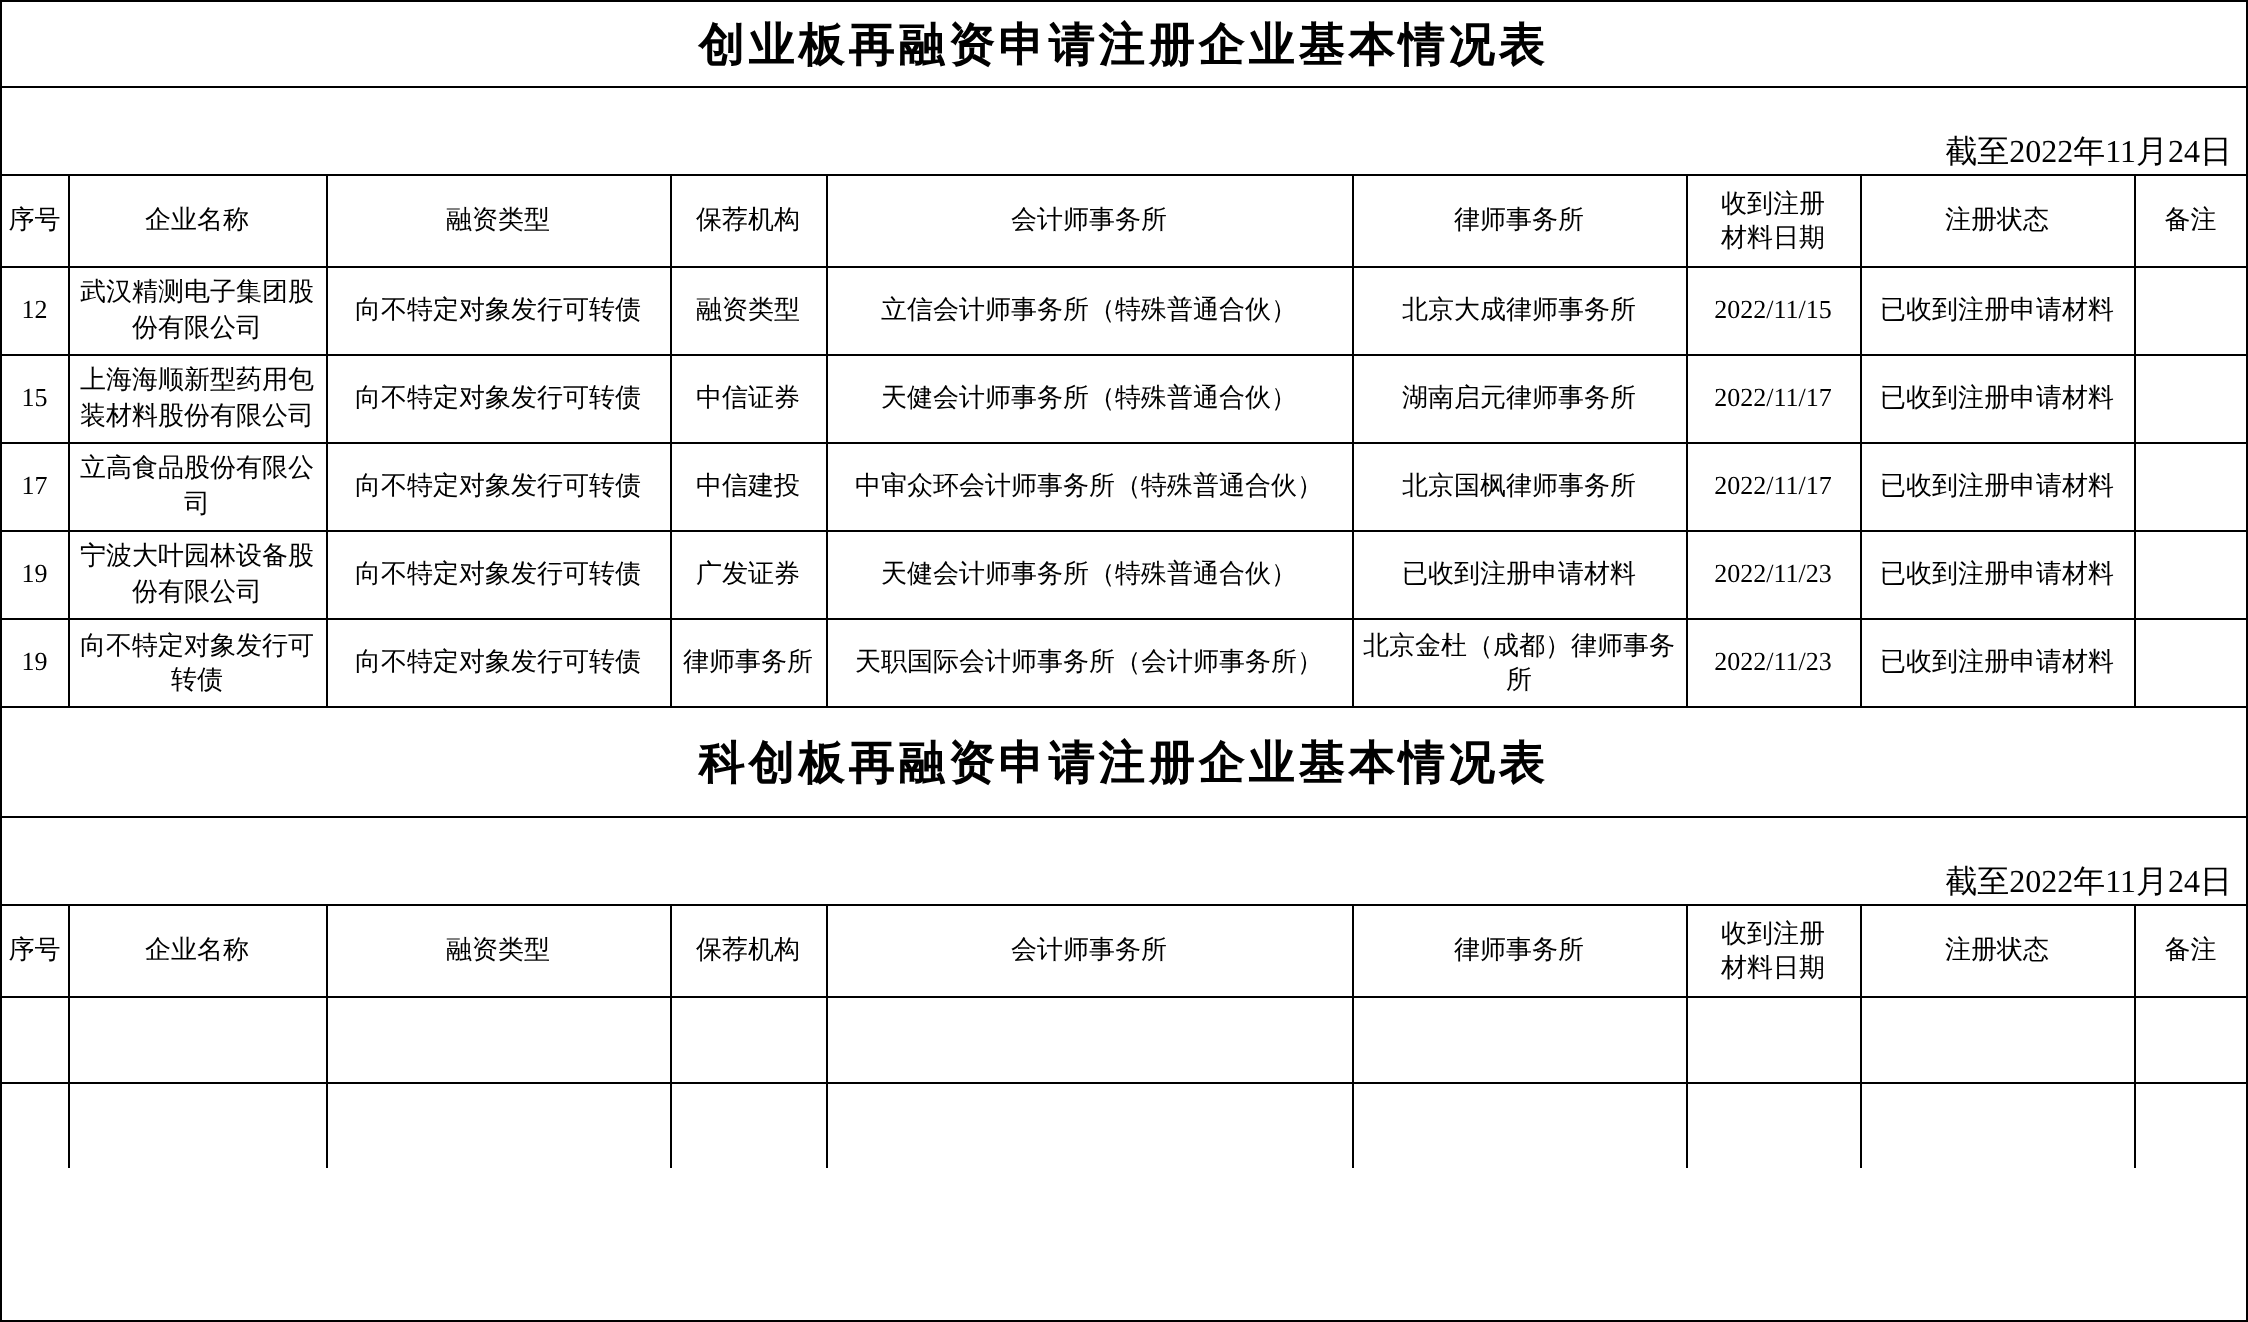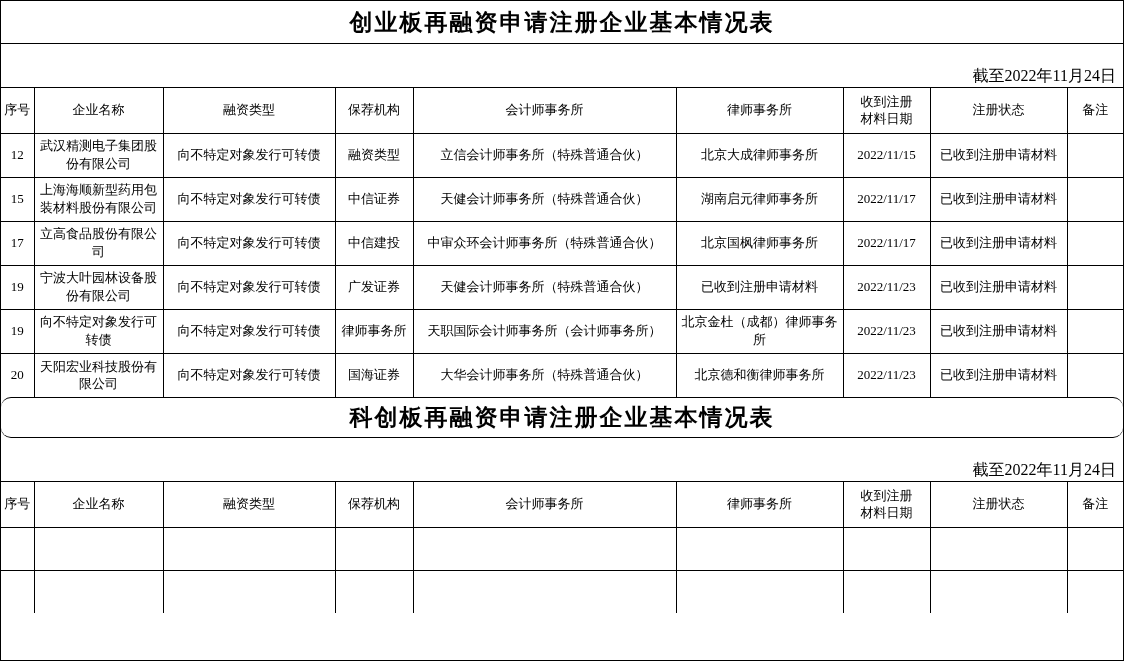--- a/index.html
+++ b/index.html
@@ -22,22 +22,21 @@
     height: 43px;
     border-bottom: 1px solid #000;
     display: flex;
     align-items: center;
     justify-content: center;
     font-size: 23px;
     font-weight: bold;
     letter-spacing: 2px;
   }
   .section-2 .title-row {
-    height: 41px;
-    border-radius: 10px;
+    height: 56px;
   }
   .date-row {
     box-sizing: border-box;
     height: 44px;
     border-bottom: 1px solid #000;
     display: flex;
     align-items: flex-end;
     justify-content: flex-end;
     padding-right: 7px;
     font-size: 16px;
@@ -159,31 +158,20 @@
             <td>19</td>
             <td>向不特定对象发行可转债</td>
             <td>向不特定对象发行可转债</td>
             <td>律师事务所</td>
             <td>天职国际会计师事务所（会计师事务所）</td>
             <td>北京金杜（成都）律师事务所</td>
             <td>2022/11/23</td>
             <td>已收到注册申请材料</td>
             <td></td>
           </tr>
-          <tr>
-            <td>20</td>
-            <td>天阳宏业科技股份有限公司</td>
-            <td>向不特定对象发行可转债</td>
-            <td>国海证券</td>
-            <td>大华会计师事务所（特殊普通合伙）</td>
-            <td>北京德和衡律师事务所</td>
-            <td>2022/11/23</td>
-            <td>已收到注册申请材料</td>
-            <td></td>
-          </tr>
         </tbody>
       </table>
   </section>
 
   <section class="section-2">
     <div class="title-row">科创板再融资申请注册企业基本情况表</div>
     <div class="date-row">
       <span>截至2022年11月24日</span>
     </div>
     <table class="grid">

